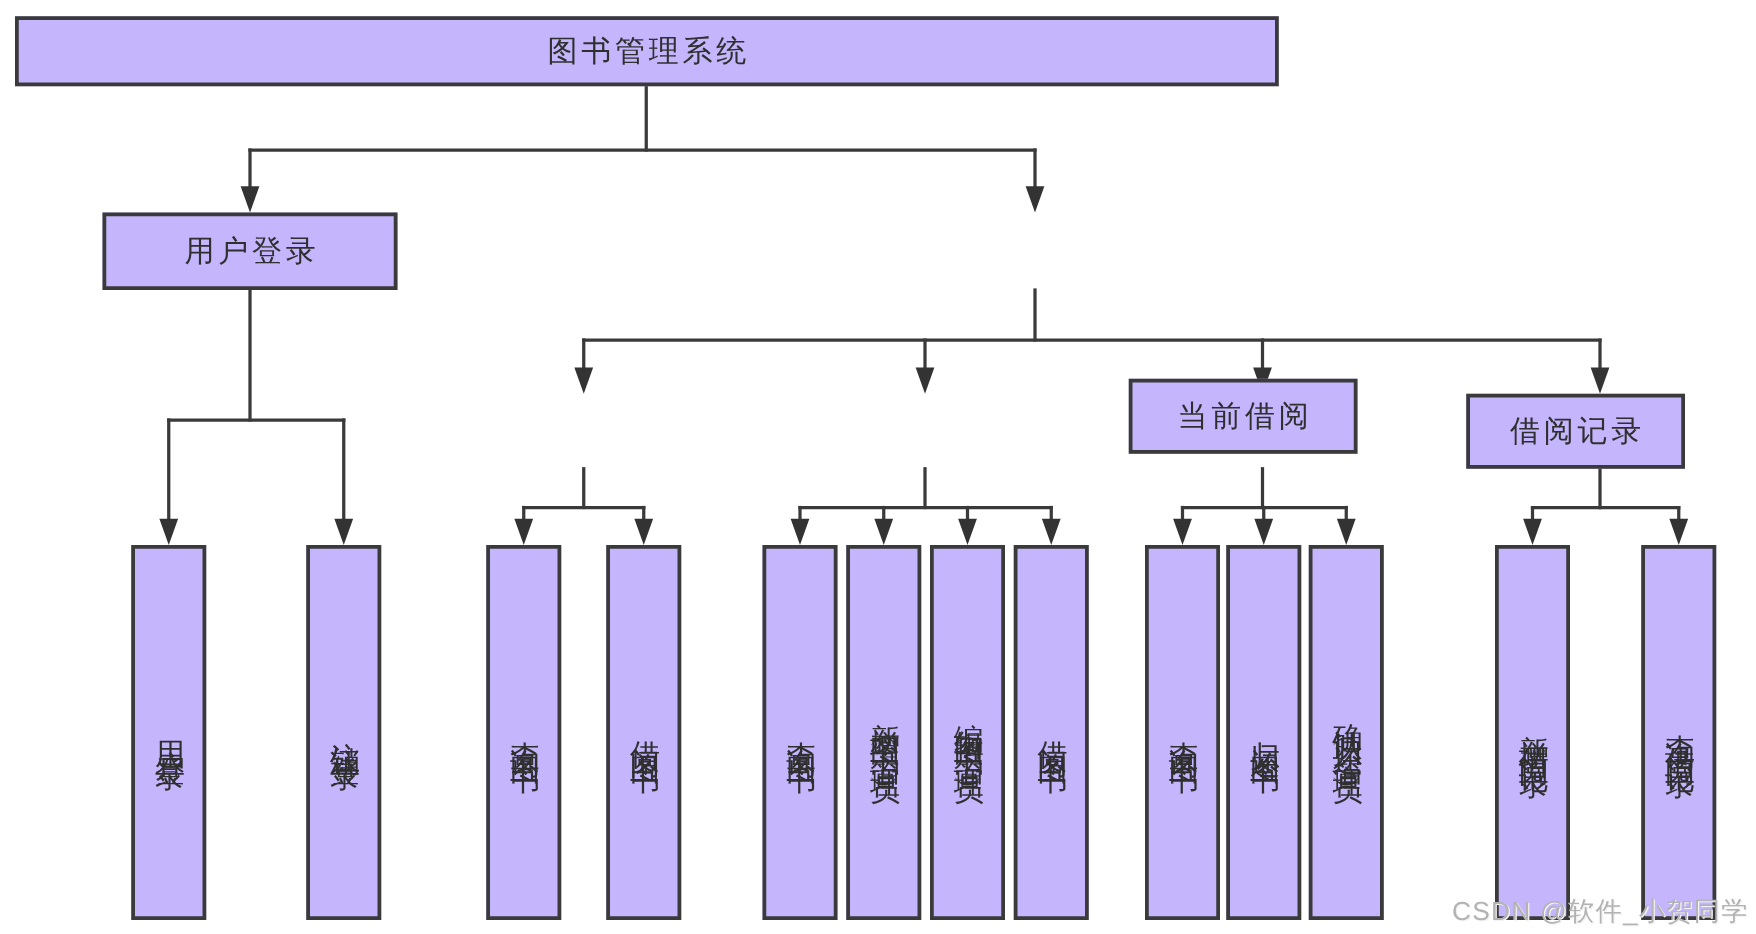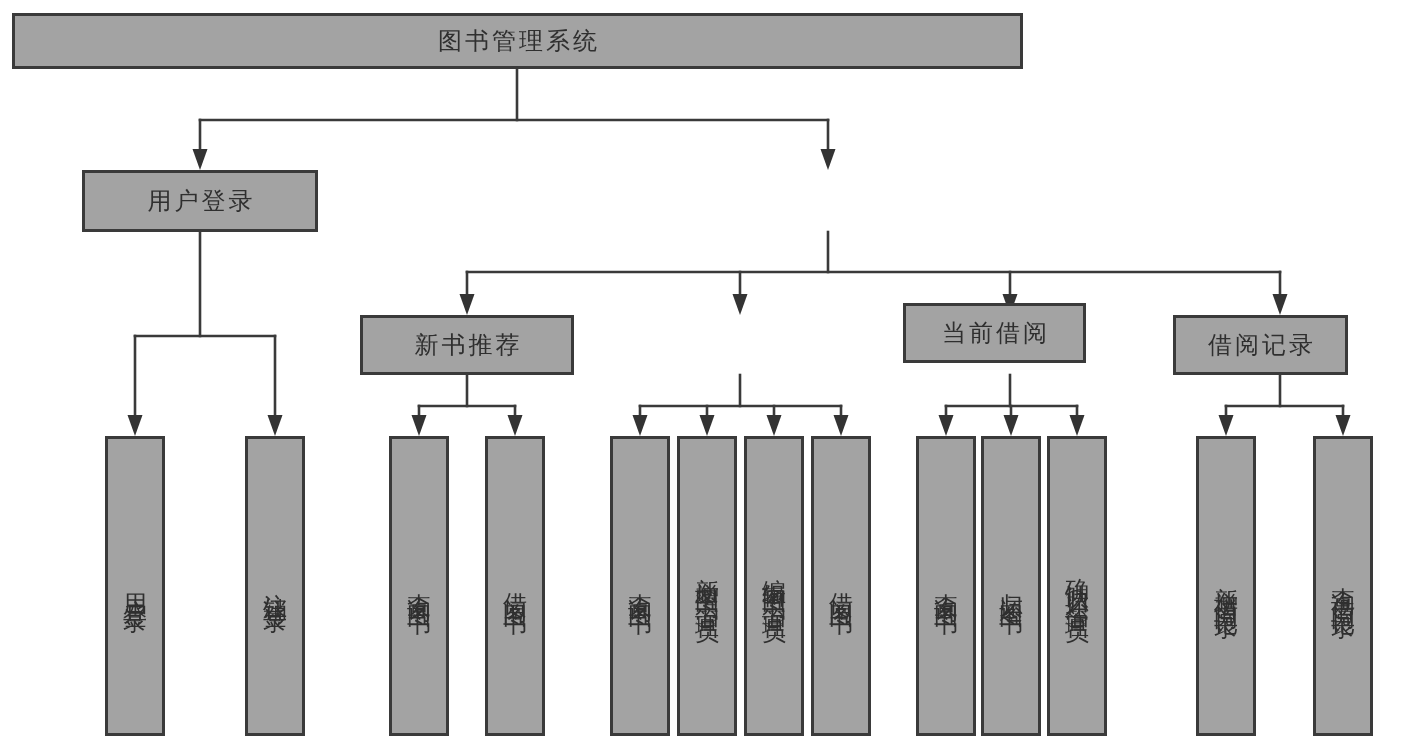--- a/index.html
+++ b/index.html
@@ -17,21 +17,21 @@
   }
   .connectors {
     position: absolute;
     left: 0; top: 0;
     width: 1405px;
     height: 747px;
   }
   .box {
     position: absolute;
     box-sizing: border-box;
-    background: #a3a3a3;
+    background: #c4b5fd;
     border: 3px solid #3a3a3a;
     display: flex;
     align-items: center;
     justify-content: center;
     color: #2f2f2f;
   }
   .hbox {
     font-size: 24px;
     letter-spacing: 3px;
     text-indent: 3px; 
@@ -136,23 +136,20 @@
   </svg>
 
   <div class="box hbox" style="left:12px; top:13px; width:1011px; height:56px;">
     <span>图书管理系统</span>
   </div>
 
   <div class="box hbox" style="left:82px; top:170px; width:236px; height:62px;">
     <span>用户登录</span>
   </div>
 
-  <div class="box hbox" style="left:360px; top:315px; width:214px; height:60px;">
-    <span>新书推荐</span>
-  </div>
   <div class="box hbox" style="left:903px; top:303px; width:183px; height:60px;">
     <span>当前借阅</span>
   </div>
   <div class="box hbox" style="left:1173px; top:315px; width:175px; height:60px;">
     <span>借阅记录</span>
   </div>
 
   <div class="box vbox" style="left:105px; top:436px;">
     <span class="vtext">用户登录</span>
   </div>
@@ -190,14 +187,15 @@
     <span class="vtext">确认归还（管理员）</span>
   </div>
 
   <div class="box vbox" style="left:1196px; top:436px;">
     <span class="vtext">新增借阅记录</span>
   </div>
   <div class="box vbox" style="left:1313px; top:436px;">
     <span class="vtext">查询借阅记录</span>
   </div>
 
+  <div class="watermark">CSDN @软件_小贺同学</div>
 
 </div>
 
 </body></html>

